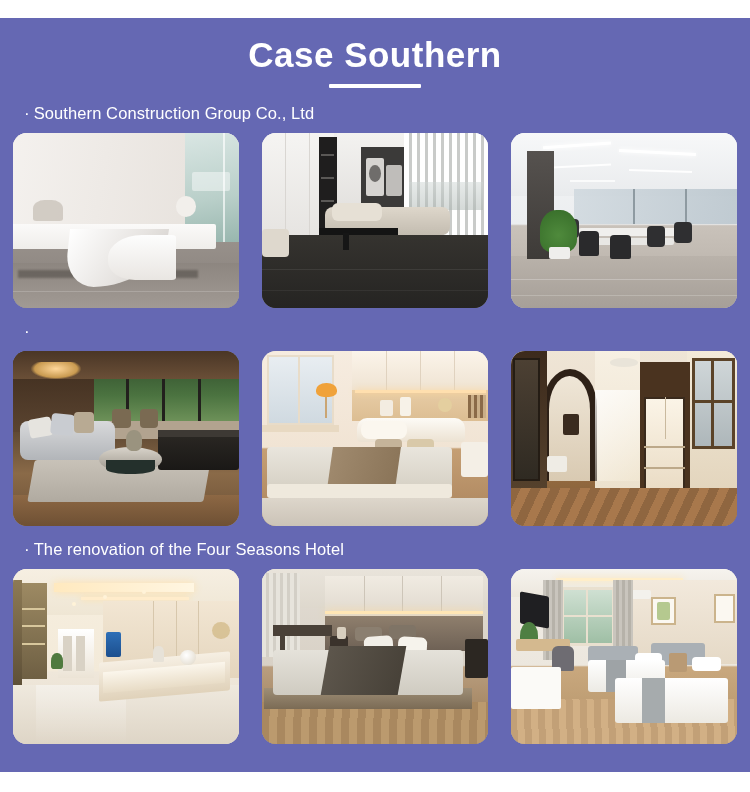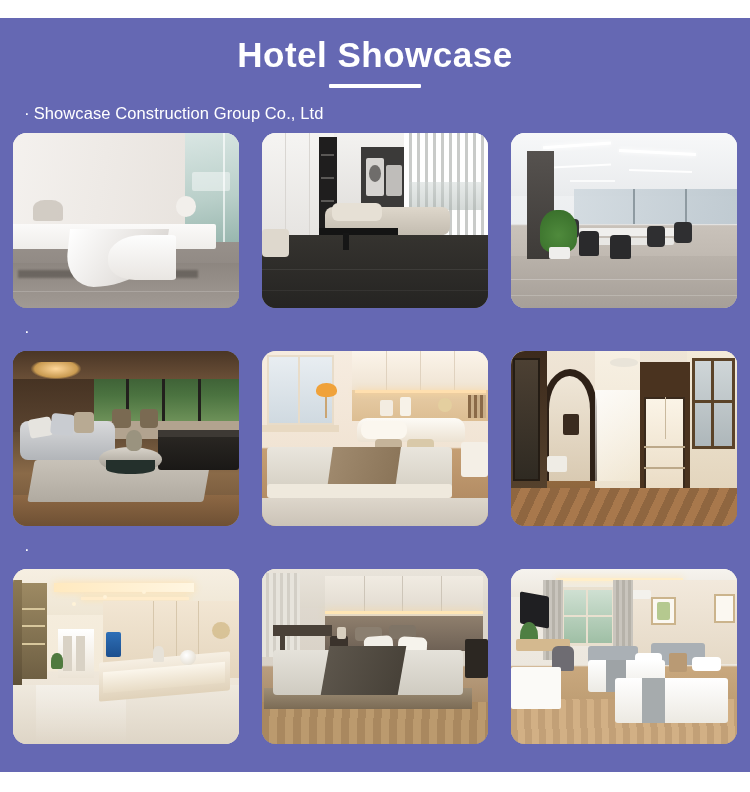--- a/index.html
+++ b/index.html
@@ -310,28 +310,28 @@
   .p9 .floor{left:0;bottom:0;width:100%;height:26%;
     background:repeating-linear-gradient(88deg,#c2a077 0 7px,#d2b085 7px 14px);}
   .p9 .cab{left:0;top:56%;width:22%;height:24%;background:#fbfaf7;border-radius:2px;}
 </style>
 </head>
 <body>
 
 <div class="page">
 
   <div class="title-wrap">
-    <div class="title">Hotel Showcase</div>
+    <div class="title">Case Southern</div>
     <div class="title-rule"></div>
   </div>
 
   <div class="section s1">
     <div class="sec-head">
       <span class="bullet">·</span>
-      <span class="sec-title">Showcase Construction Group Co., Ltd</span>
+      <span class="sec-title">Southern Construction Group Co., Ltd</span>
     </div>
     <div class="row">
 
       <div class="card">
         <div class="photo p1">
           <div class="lyr wall"></div>
             <div class="lyr glass"></div>
             <div class="lyr glassln"></div>
           <div class="lyr logo"></div>
             <div class="lyr floor"></div>
@@ -487,20 +487,21 @@
           <div class="lyr sun"></div>
         </div>
       </div>
 
     </div>
   </div>
 
   <div class="section">
     <div class="sec-head">
       <span class="bullet">·</span>
+      <span class="sec-title">The renovation of the Four Seasons Hotel</span>
     </div>
     <div class="row">
 
       <div class="card">
         <div class="photo p7">
           <div class="lyr ceil"></div>
             <div class="lyr cove"></div>
             <div class="lyr cove2"></div>
           <div class="lyr dot1"></div>
             <div class="lyr dot2"></div>

